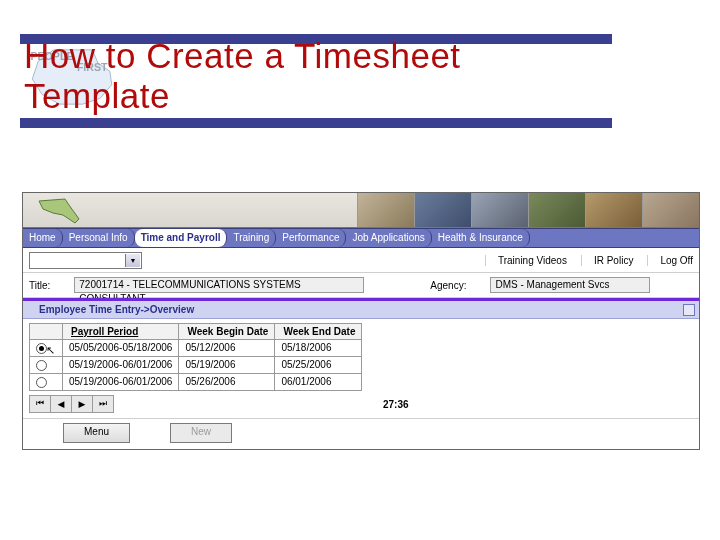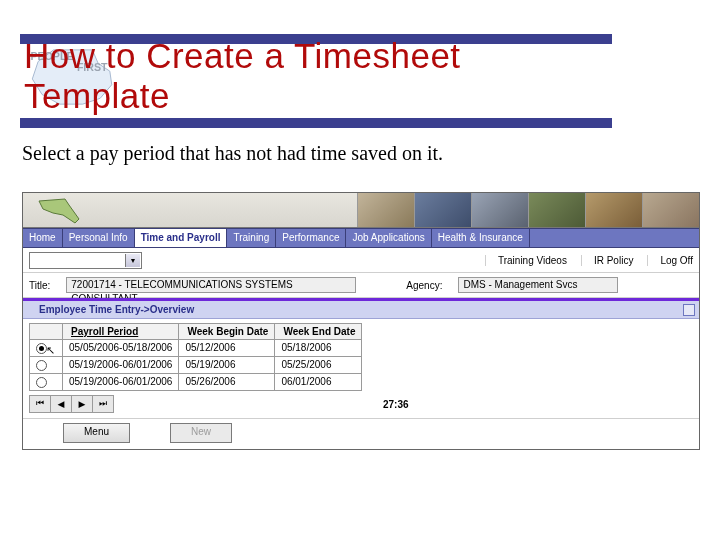--- a/index.html
+++ b/index.html
@@ -108,20 +108,21 @@
     height: 18px;
   }
   .tab {
     padding: 2px 6px 2px 6px;
     border-right: 1px solid #3a3e78;
     color: #fff;
     background: #6d76c0;
     font-size: 10px;
     line-height: 14px;
     cursor: pointer;
+    border-radius: 8px;
   }
   .tab.selected {
     background: #fff;
     color: #2a2f8a;
     font-weight: bold;
   }
 
   .app-row {
     display: flex;
     align-items: center;
@@ -160,21 +161,21 @@
     border-left: 1px solid #cfcfcf;
     padding-left: 12px;
     color: #000;
     cursor: pointer;
   }
 
   .info-row {
     display: flex;
     align-items: center;
     padding: 4px 6px;
-    gap: 16px;
+    gap: 24px;
     border-bottom: 1px solid #cfcfcf;
   }
   .lbl { font-size: 10px; }
   .ro-field {
     border: 1px solid #9a9a9a;
     background: #efefef;
     height: 14px;
     padding: 0 4px;
     font-size: 10px;
     line-height: 14px;
@@ -302,21 +303,20 @@
       <path d="M30 4 L70 4 L76 18 L88 26 L90 40 L78 54 L60 60 L36 60 L18 50 L8 34 L14 16 Z" fill="#cfe0f3" stroke="#5b7ca8" stroke-width="1"></path>
       <text x="6" y="14" font-family="Arial" font-size="11" font-weight="bold" fill="#4a5b73">PEOPLE</text>
       <text x="54" y="26" font-family="Arial" font-size="11" font-weight="bold" fill="#4a5b73">FIRST</text>
     </svg>
   </div>
 
   <div class="title">How to Create a Timesheet Template</div>
 
   <div class="bar bottom"></div>
 
-  <div class="subtitle">Select a pay period that has not had time saved on it.</div>
 
   <div class="app">
 
     <div class="app-banner">
       <div class="banner-map">
         <svg viewBox="0 0 50 30">
           <path d="M4 6 L30 4 L34 10 L44 24 L40 28 L28 20 L18 18 L8 14 Z" fill="#a9c77a" stroke="#5a7a3a"></path>
         </svg>
       </div>
       <div class="banner-photos">

